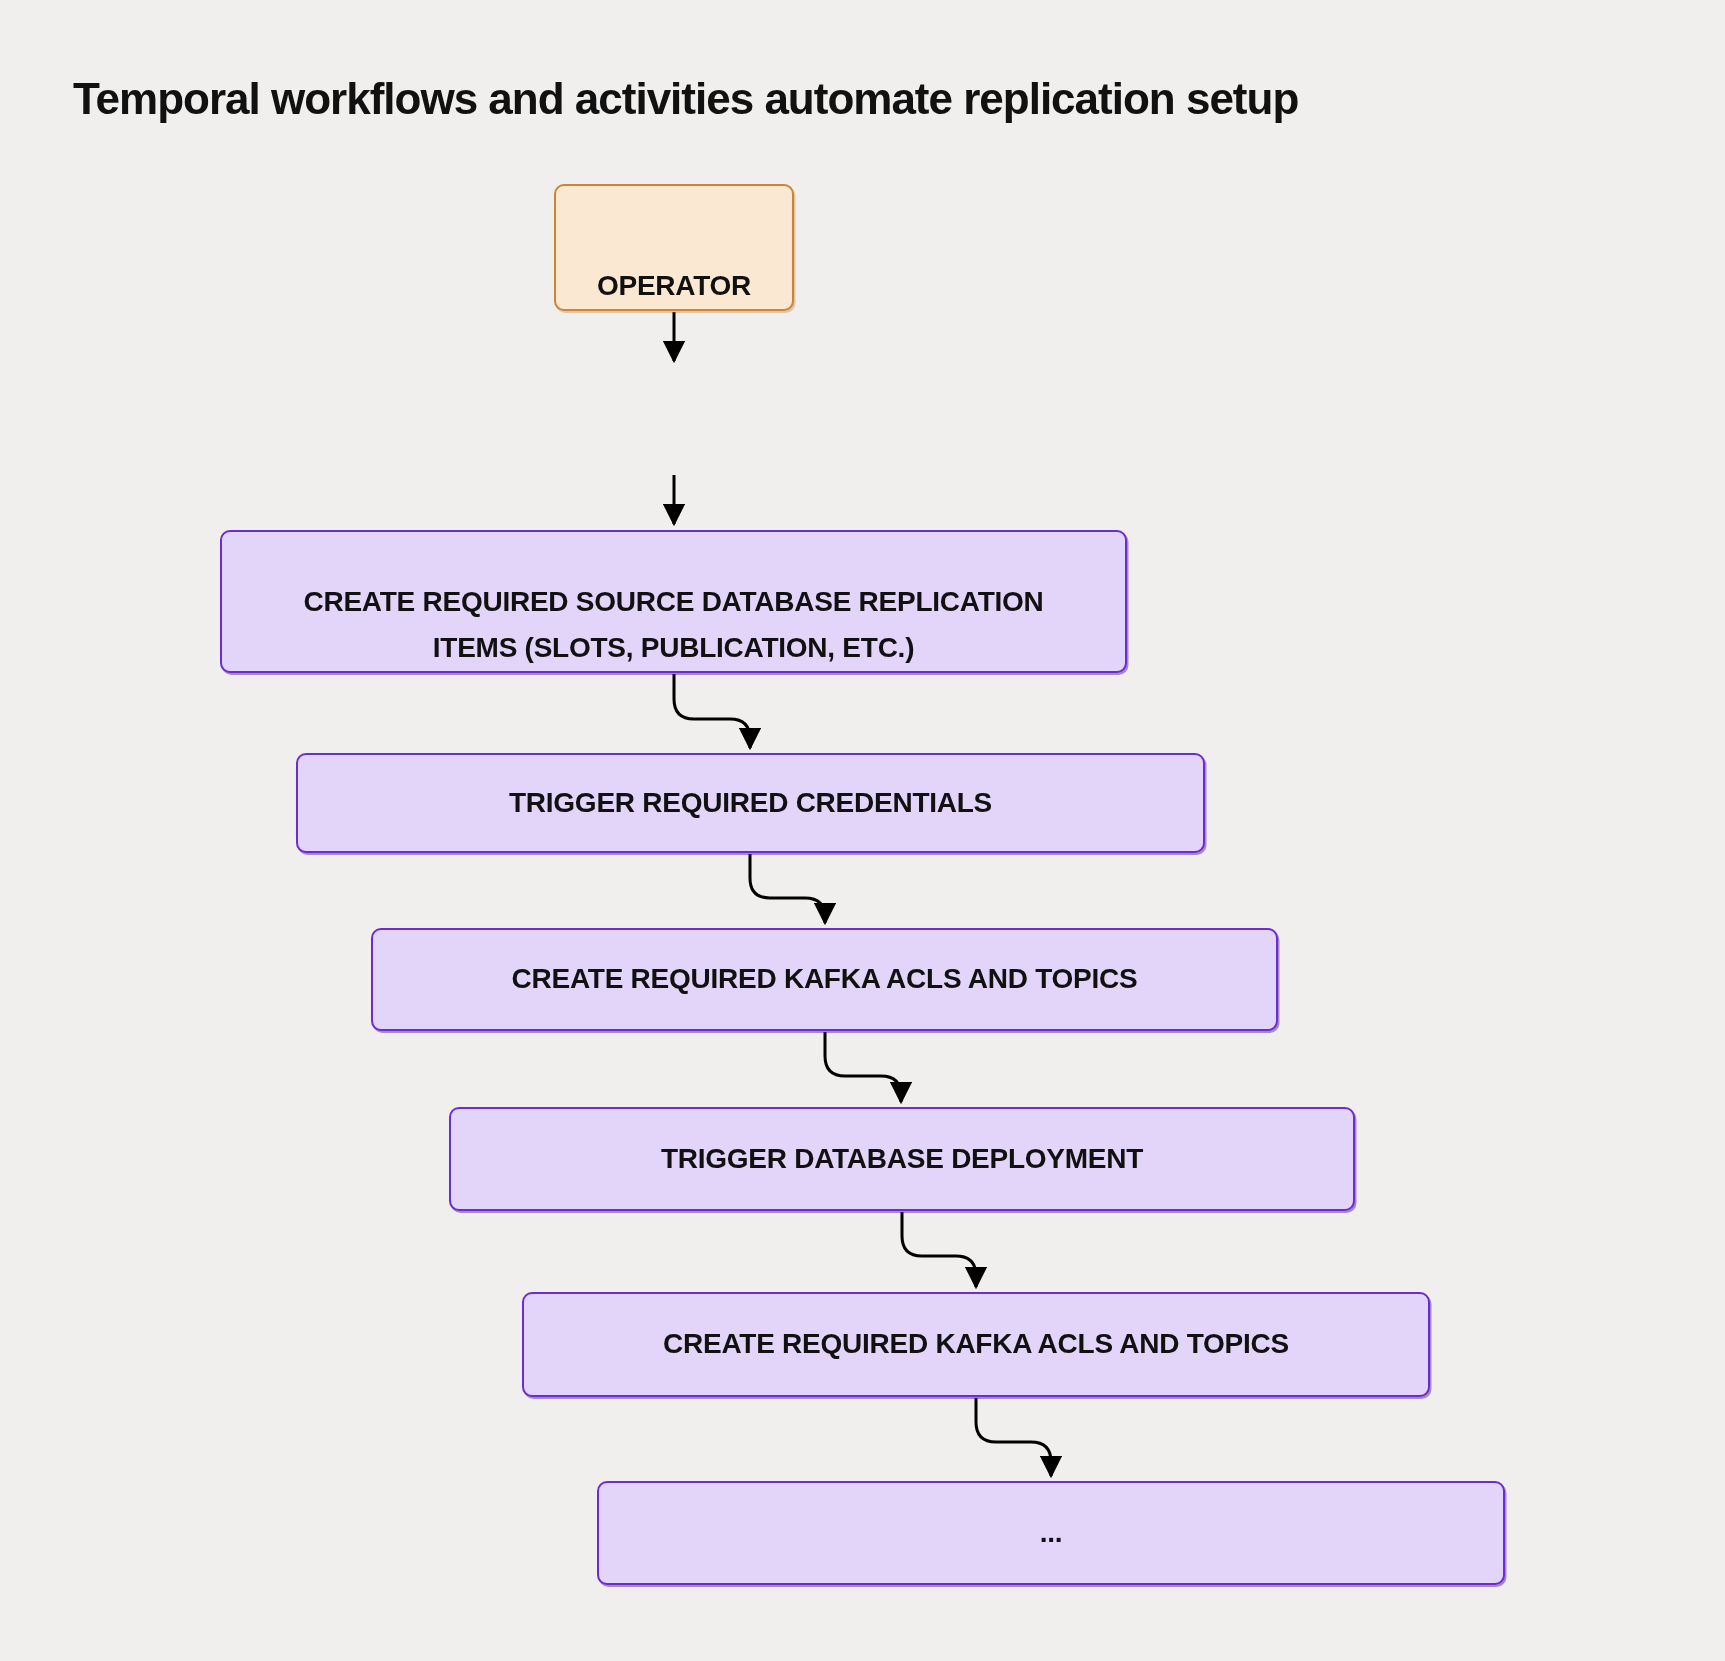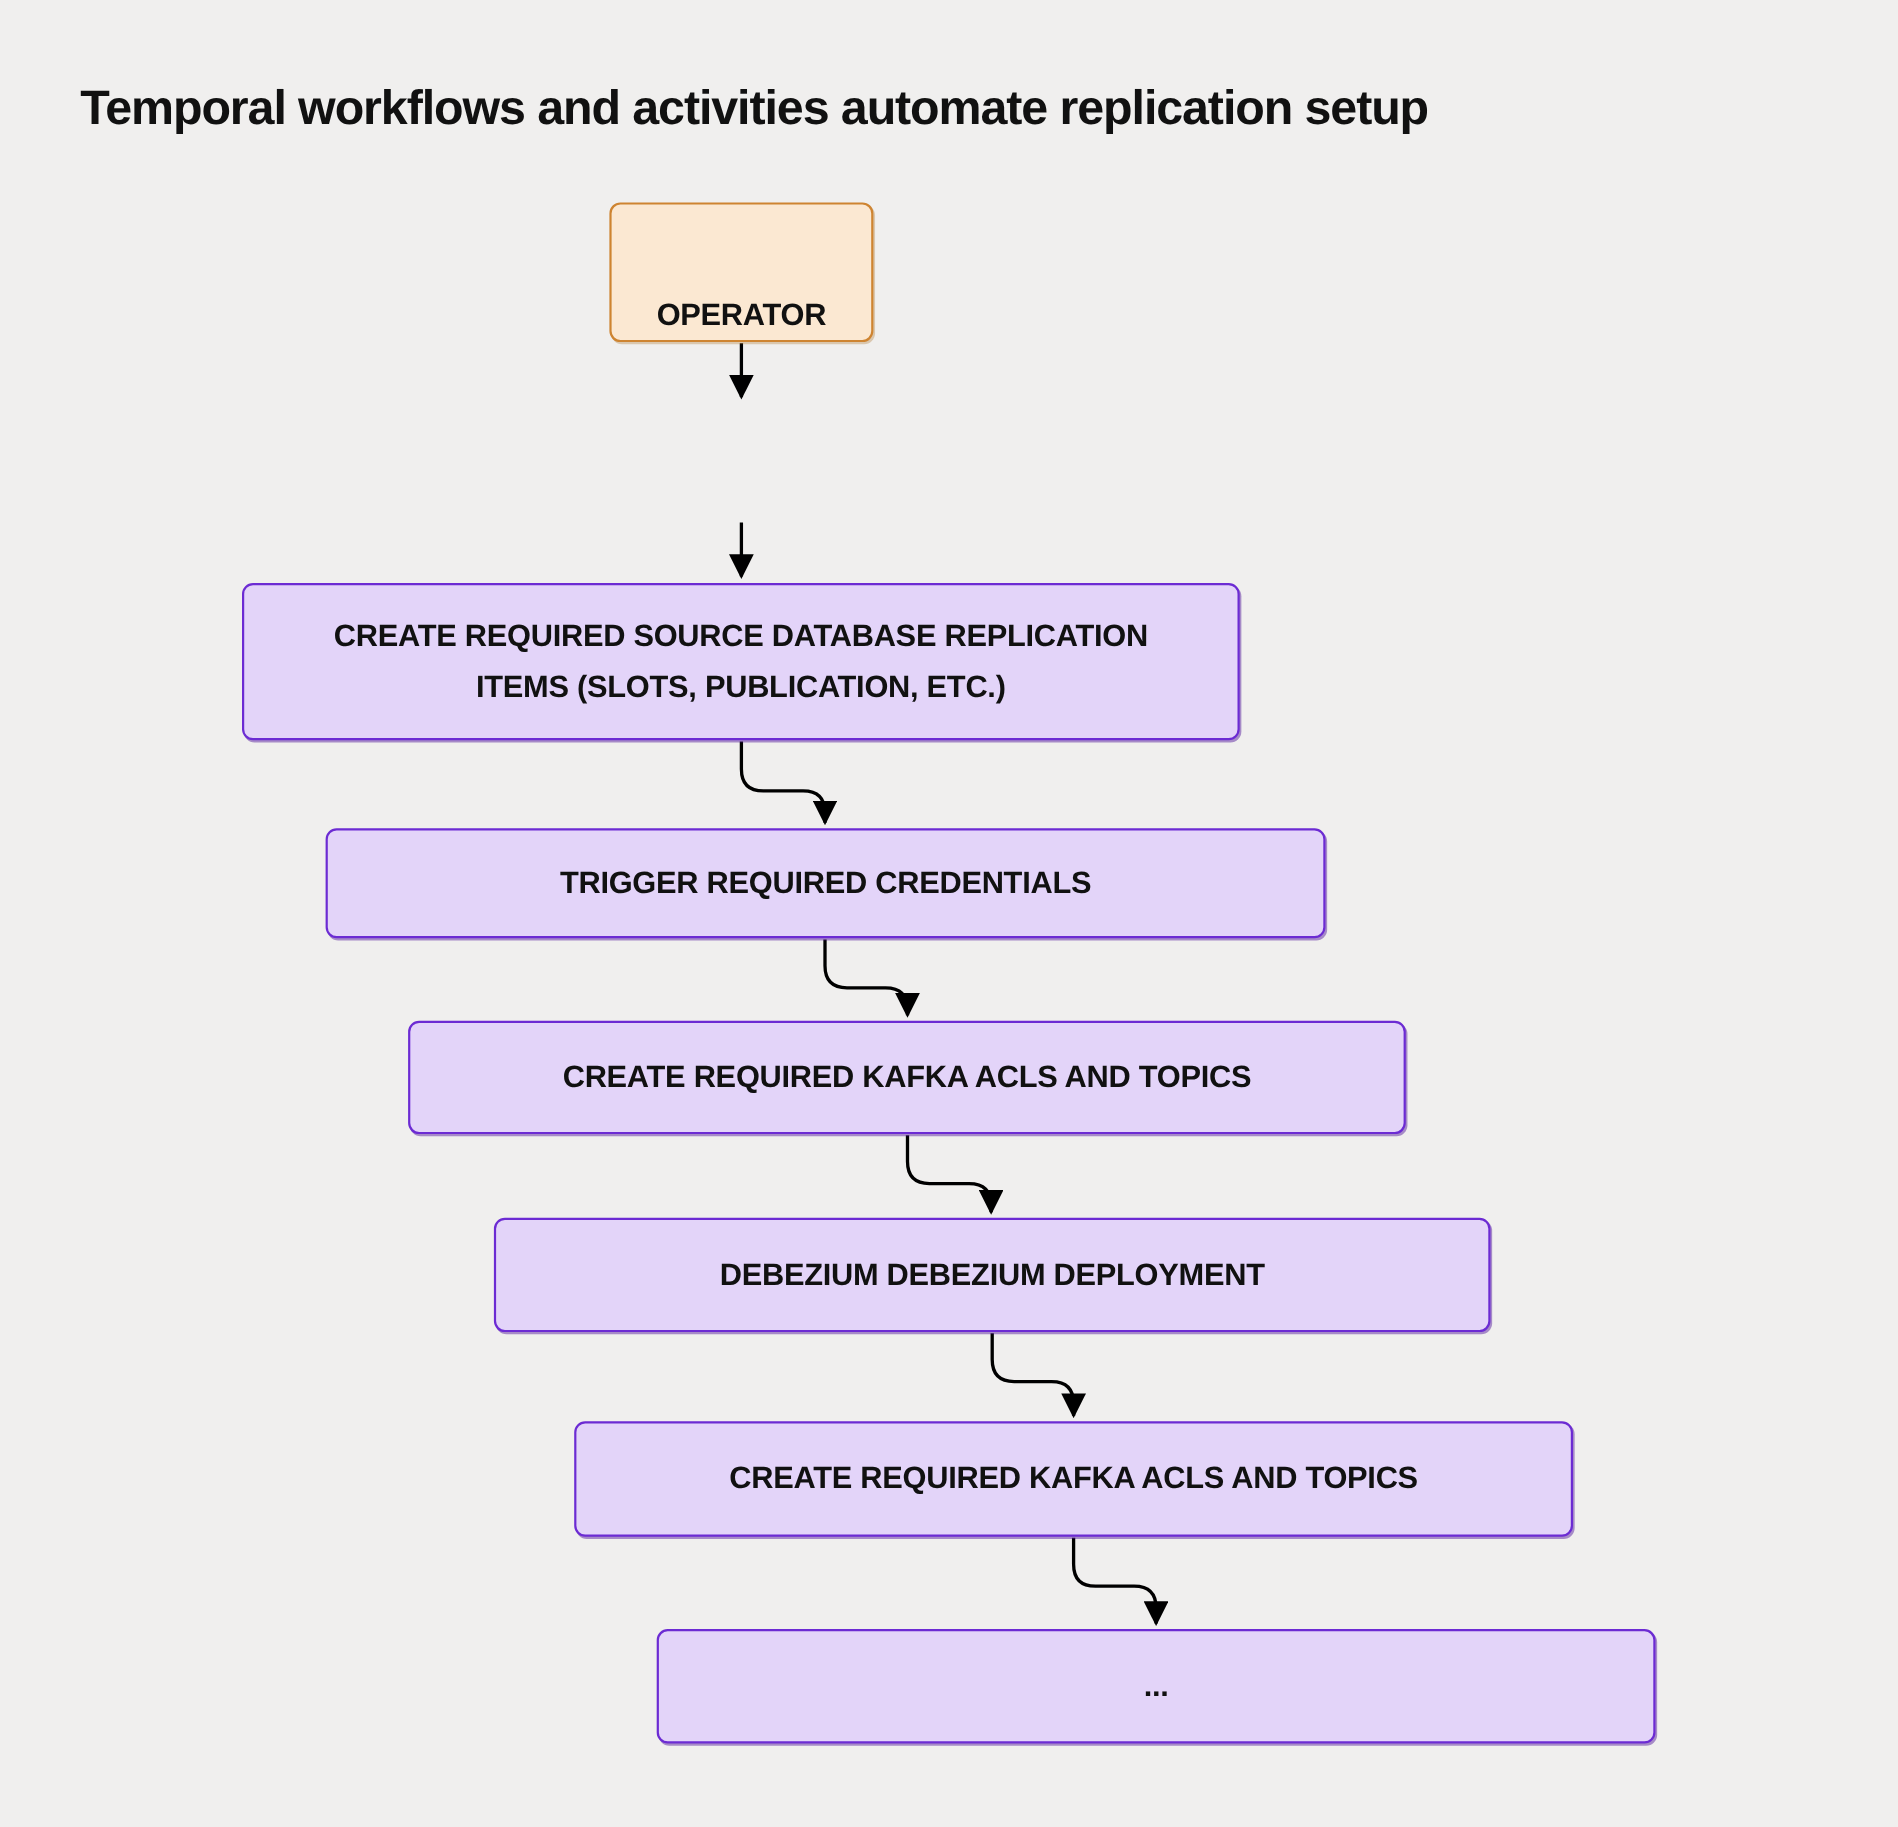--- a/index.html
+++ b/index.html
@@ -86,35 +86,35 @@
     <path class="edge" d="M 825 1032 V 1056 Q 825 1076 845 1076 H 881 Q 901 1076 901 1096 V 1102" marker-end="url(#arrowhead)"></path>
     <path class="edge" d="M 902 1212 V 1236 Q 902 1256 922 1256 H 956 Q 976 1256 976 1276 V 1287" marker-end="url(#arrowhead)"></path>
     <path class="edge" d="M 976 1398 V 1422 Q 976 1442 996 1442 H 1031 Q 1051 1442 1051 1462 V 1476" marker-end="url(#arrowhead)"></path>
   </svg>
 
   <div class="node actor" style="left:554px; top:184px; width:240px; height:127px;align-items:flex-end;">
     <span>OPERATOR</span>
   </div>
 
 
-  <div class="node step" style="left:220px; top:530px; width:907px; height:143px;">
+  <div class="node step" style="left:220px; top:530px; width:907px; height:143px;align-items:flex-end;">
     <span>CREATE REQUIRED SOURCE DATABASE REPLICATION
 ITEMS (SLOTS, PUBLICATION, ETC.)</span>
   </div>
 
   <div class="node step" style="left:296px; top:753px; width:909px; height:100px;">
     <span>TRIGGER REQUIRED CREDENTIALS</span>
   </div>
 
   <div class="node step" style="left:371px; top:928px; width:907px; height:103px;">
     <span>CREATE REQUIRED KAFKA ACLS AND TOPICS</span>
   </div>
 
   <div class="node step" style="left:449px; top:1107px; width:906px; height:104px;">
-    <span>DEBEZIUM DEBEZIUM DEPLOYMENT</span>
+    <span>TRIGGER DATABASE DEPLOYMENT</span>
   </div>
 
   <div class="node step" style="left:522px; top:1292px; width:908px; height:105px;">
     <span>CREATE REQUIRED KAFKA ACLS AND TOPICS</span>
   </div>
 
   <div class="node step" style="left:597px; top:1481px; width:908px; height:104px;">
     <span>...</span>
   </div>
 

